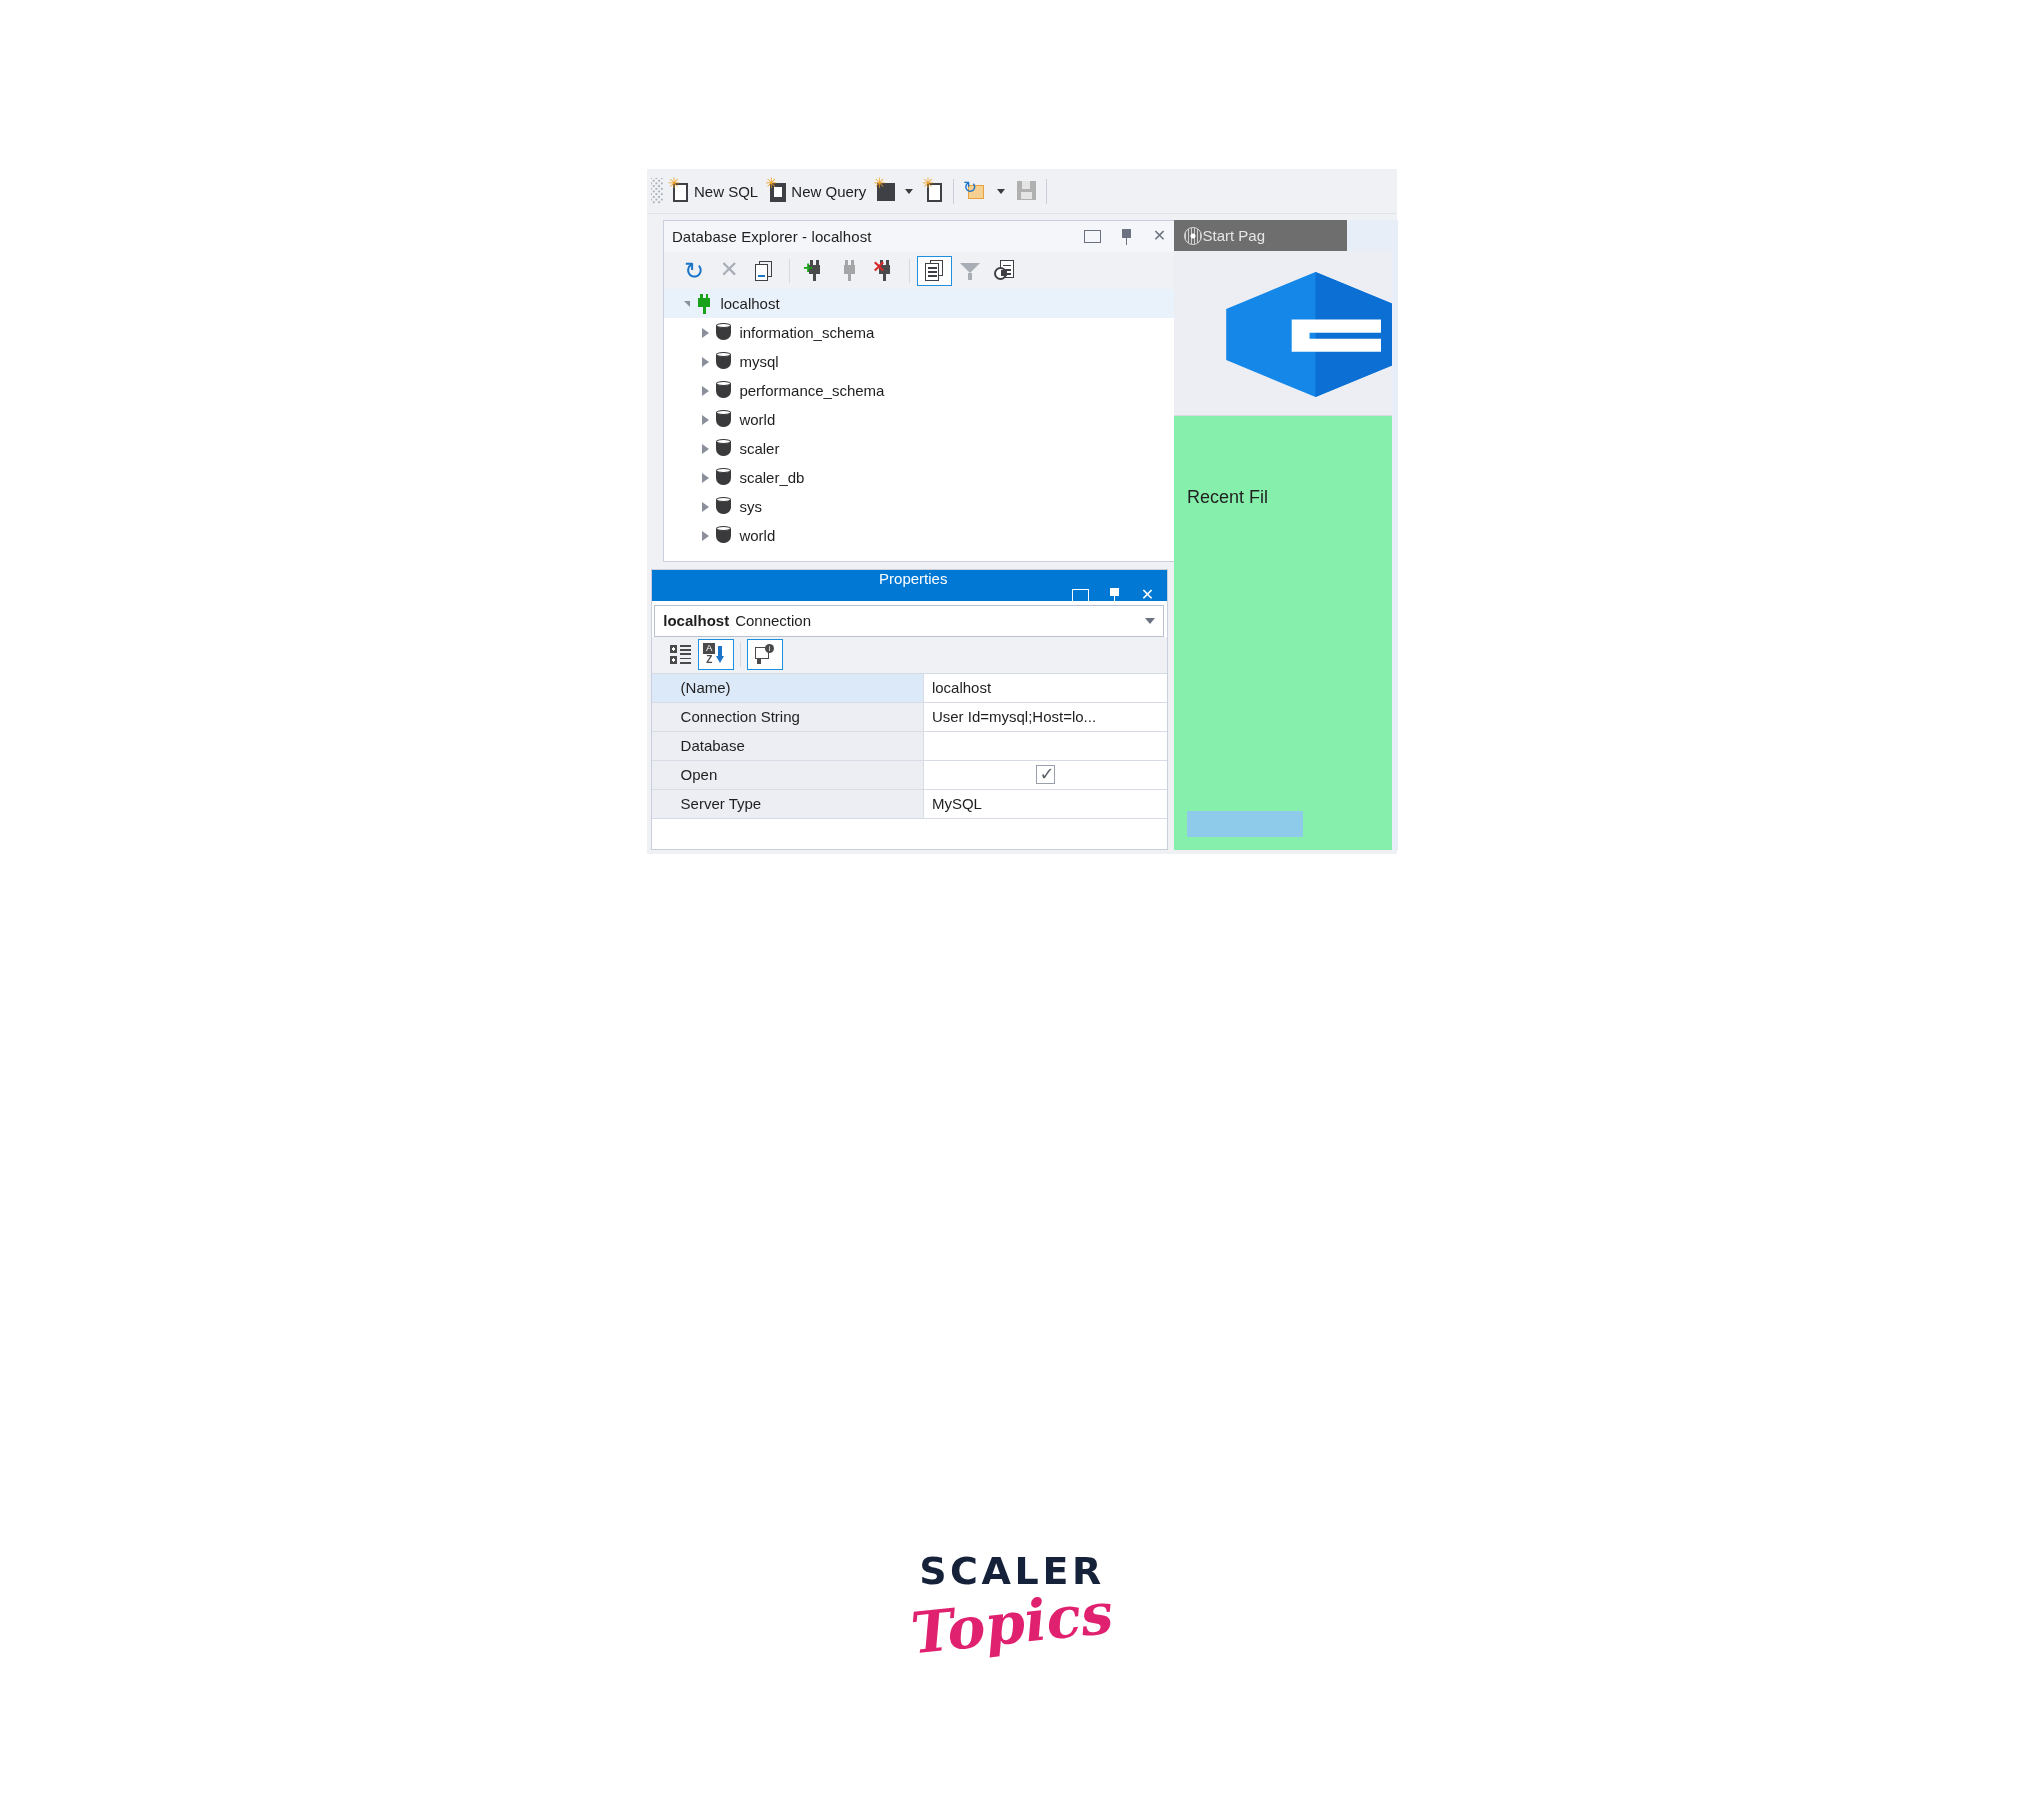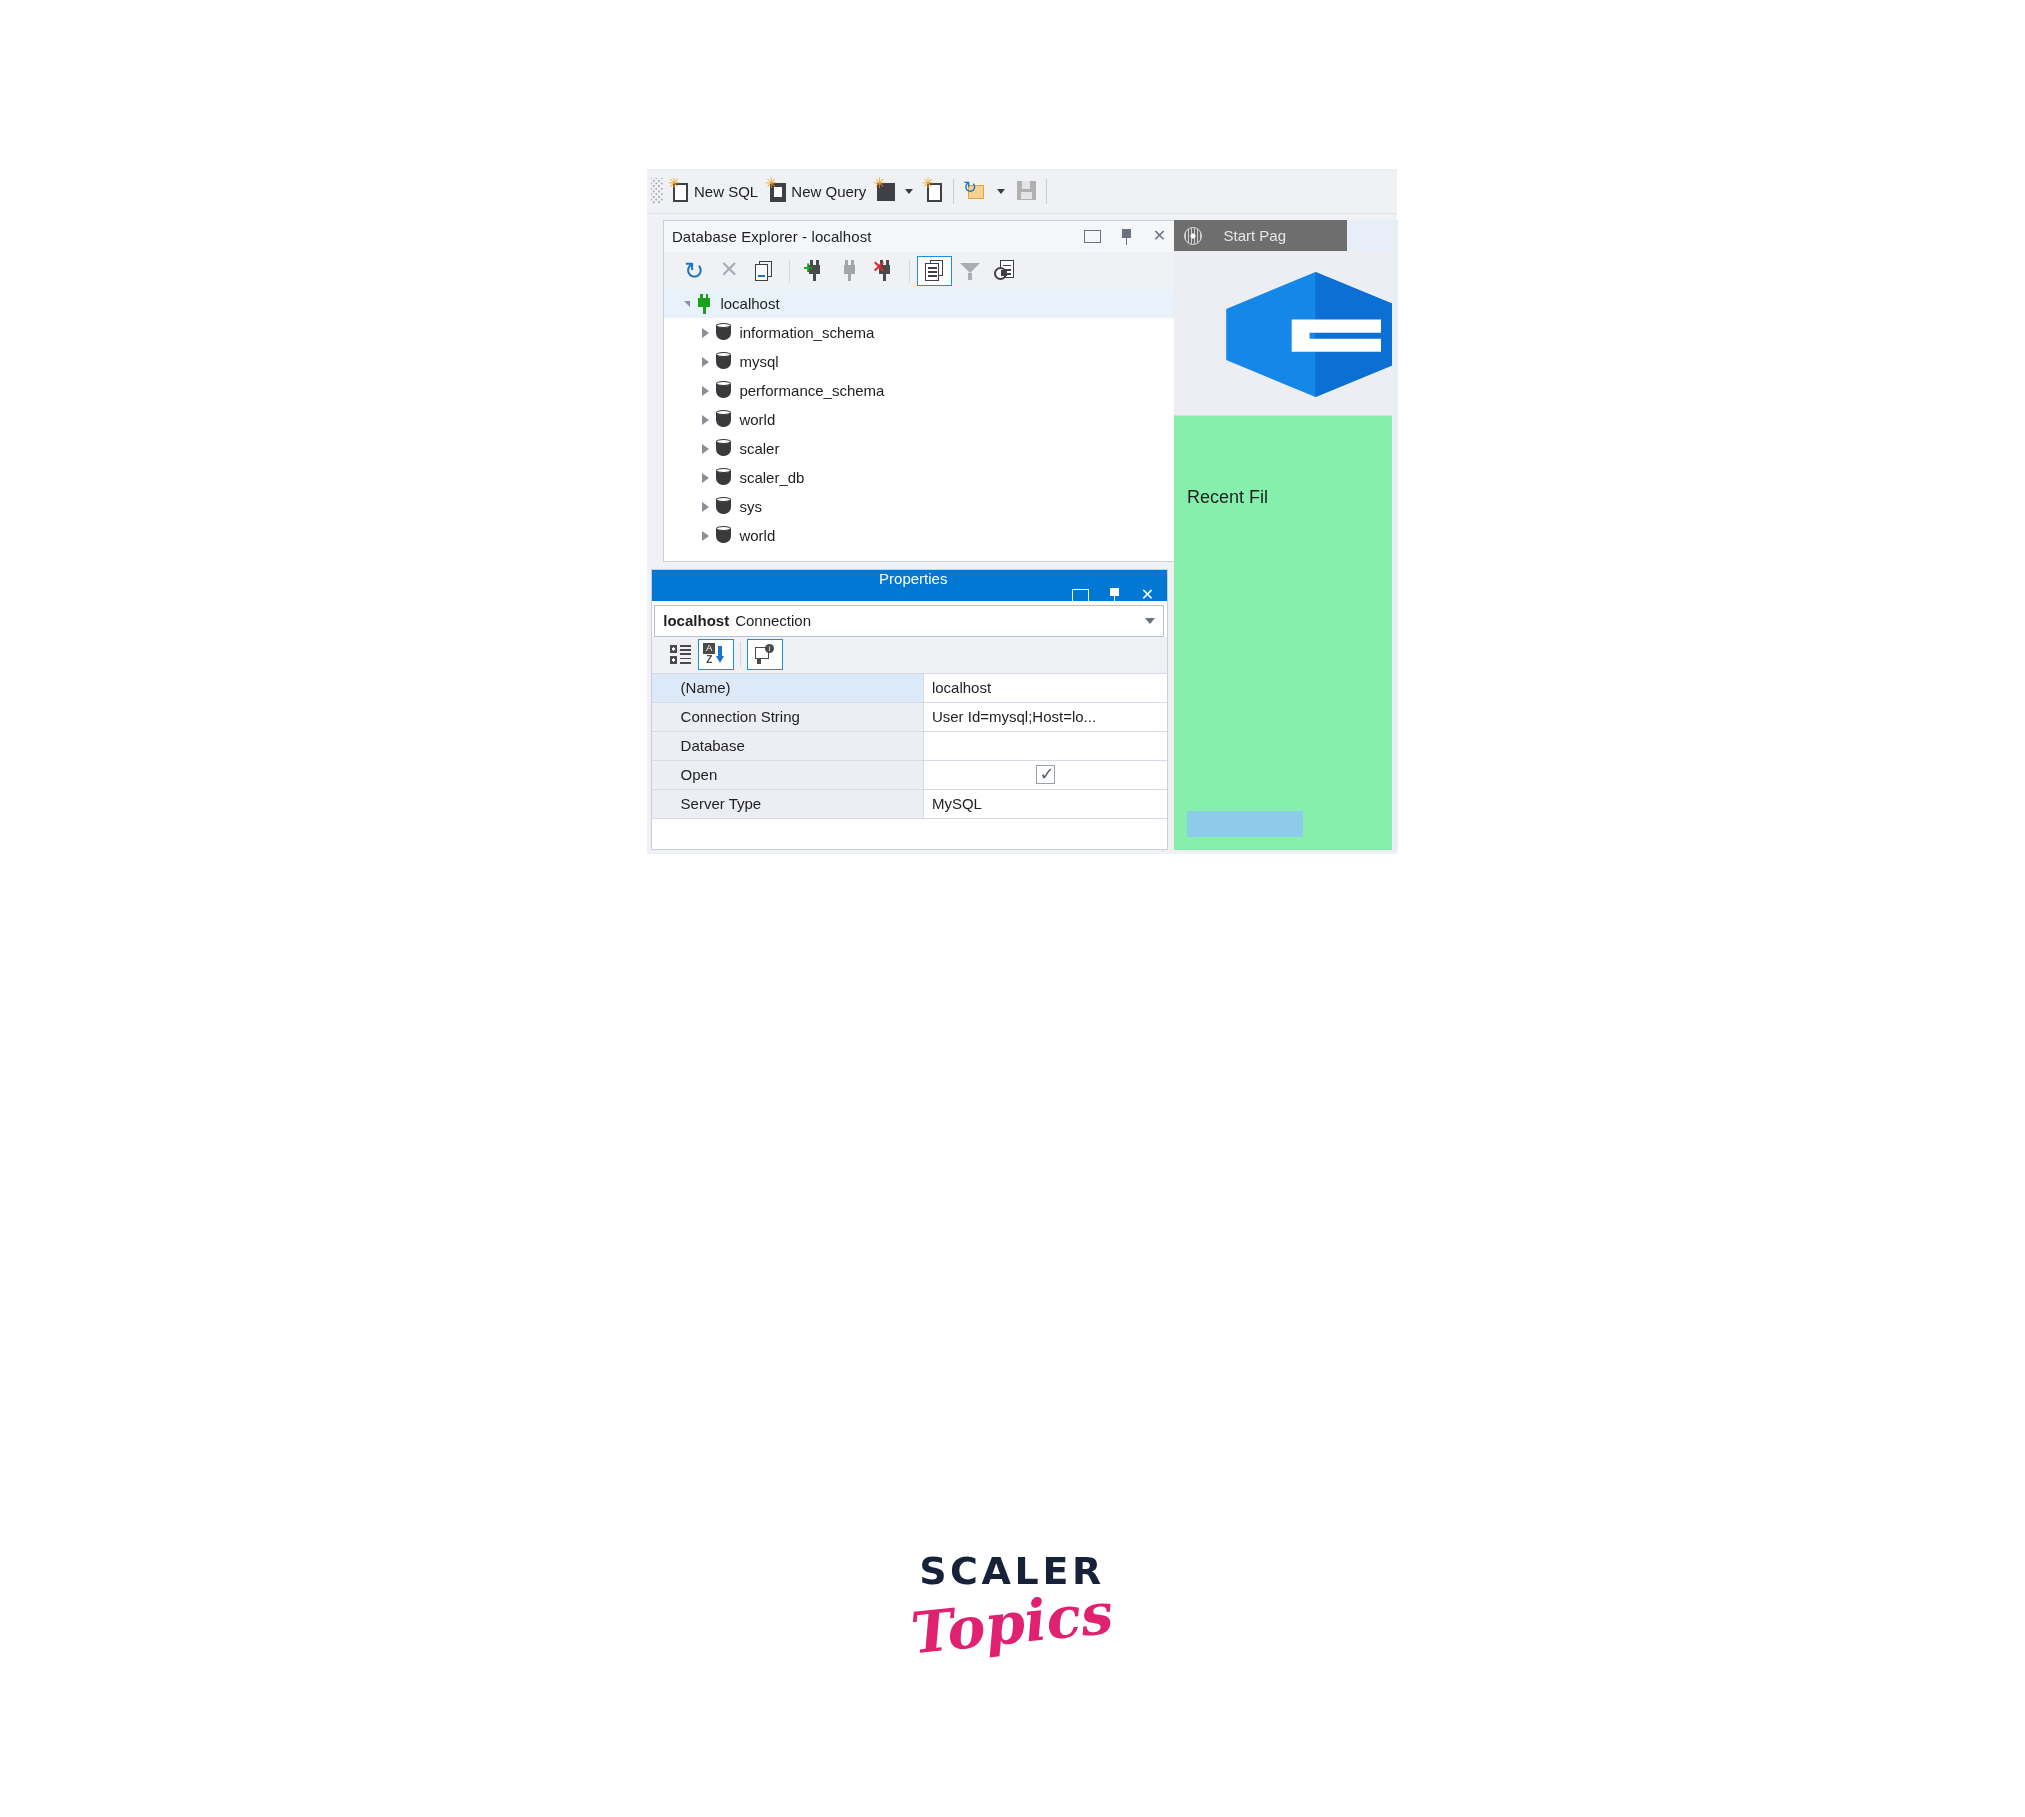--- a/index.html
+++ b/index.html
@@ -153,21 +153,21 @@
     content:"✓"; position:absolute; left:3px; top:-3px; font-size:18px; color:#5a5f68;
   }
 
   
   #doc-area{
     position:absolute; left:527px; top:51px; width:224px; height:630px;
     background:#e8eef7;
   }
   .doc-tabstrip{ height:31px; background:#e8eef7; display:flex; }
   .doc-tab{
-    background:#6e6e6e; color:#e6e6e6; display:flex; align-items:center; gap:22px;
+    background:#6e6e6e; color:#e6e6e6; display:flex; align-items:center; gap:1px;
     padding:0 9.5px; height:31px; font-size:15px; width:173px; cursor:default;
   }
   .globe{
     width:18px;height:18px;border-radius:50%;
     background:
       radial-gradient(circle at 50% 50%, #fff 0 22%, transparent 23%),
       repeating-linear-gradient(90deg,#cfcfcf 0 1.2px,#6e6e6e 1.2px 3px);
     border:1.8px solid #d8d8d8;
   }
   .doc-body{ height:164px; background:#eceef4; position:relative; overflow:hidden;}

